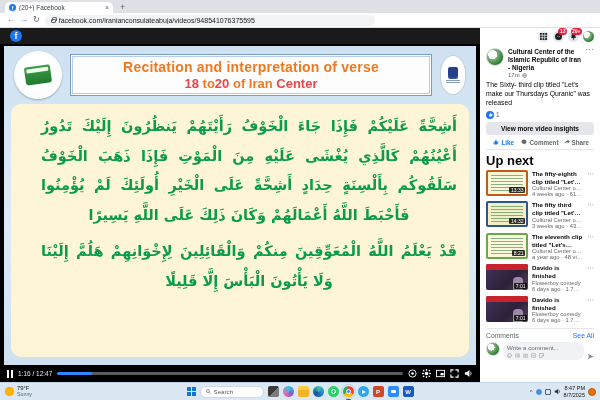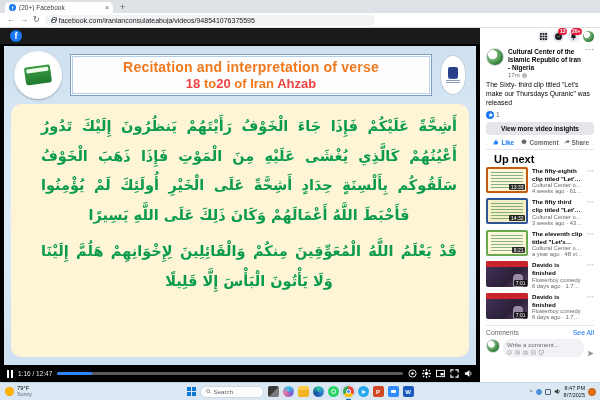--- a/index.html
+++ b/index.html
@@ -72,21 +72,21 @@
   .post-text { font-size:6.8px; color:#050505; line-height:1.3; margin-top:3px;}
   .react-row { display:flex; align-items:center; gap:2px; margin-top:3px;}
   .like-bubble { width:8px; height:8px; border-radius:50%; background:#1877f2; display:flex; align-items:center; justify-content:center;}
   .like-bubble svg{ width:5px; height:5px; fill:#fff;}
   .react-count { font-size:6.5px; color:#65676b;}
   .insights-btn { margin-top:3px; height:13px; background:#e4e6eb; border-radius:4px; display:flex; align-items:center; justify-content:center; font-size:6.5px; font-weight:bold; color:#050505;}
   .action-row { display:flex; margin-top:2px; border-bottom:1px solid #e4e6eb; padding:2px 0 3px 0;}
   .action { flex:1; display:flex; align-items:center; justify-content:center; gap:2px; font-size:6.3px; font-weight:bold; color:#65676b;}
   .action svg { width:6px; height:6px;}
   .action.liked { color:#1877f2;}
-  .upnext-h { font-size:11px; font-weight:bold; color:#050505; margin:3px 0 2px 8px;}
+  .upnext-h { font-size:13px; font-weight:bold; color:#050505; margin:3px 0 2px 0;}
   .ux-item { display:flex; gap:4px; margin-bottom:4px;}
   .thumb { width:42px; height:26px; border-radius:2px; position:relative; flex:none; overflow:hidden;}
   .thumb-lines { position:absolute; inset:3px; background:repeating-linear-gradient(180deg, rgba(40,120,70,.55) 0 1px, transparent 1px 3px);}
   .t1 { background:#fdf6d8; border:2.5px solid #c55a11;}
   .t2 { background:#f3efc3; border:2.5px solid #2f5496;}
   .t3 { background:#fdf6d8; border:2.5px solid #6aa84f;}
   .t45 { background:linear-gradient(135deg,#46345e 0%,#2b2038 60%,#57445f 100%);}
   .t45 .redband { position:absolute; top:0; left:0; right:0; height:6px; background:#c9242b;}
   .t45 .figure { position:absolute; bottom:0; right:5px; width:10px; height:13px; background:#9b8aa8; border-radius:4px 4px 0 0;}
   .dur { position:absolute; right:1px; bottom:1px; background:rgba(0,0,0,.8); color:#fff; font-size:5px; padding:0 1.5px; border-radius:1px;}
@@ -207,21 +207,21 @@
 
     <div class="video-col">
       <div class="slide">
         <div class="slide-head">
           <div class="book-logo">
               <div class="book"></div>
             </div>
           <div class="title-box">
             <div class="title-l1">Recitation and interpretation of verse</div>
             <div class="title-l2">
-              <span class="seg-blue">18 </span><span class="seg-orange">to</span><span class="seg-blue">20 </span><span class="seg-orange">of </span><span class="seg-orange"> Iran </span><span class="seg-blue">Ahzab</span>
+              <span class="seg-blue">18 </span><span class="seg-orange">to</span><span class="seg-blue">20 </span><span class="seg-orange">of </span><span class="seg-orange"> Iran </span><span class="seg-blue">Center</span>
             </div>
           </div>
           <div class="emblem">
             <div class="emblem-mark"></div>
               <div class="emblem-line"></div>
               <div class="emblem-line"></div>
           </div>
         </div>
         <div class="arabic-box">
           <div class="verse">أَشِحَّةً عَلَيْكُمْ فَإِذَا جَاءَ الْخَوْفُ رَأَيْتَهُمْ يَنظُرُونَ إِلَيْكَ تَدُورُ أَعْيُنُهُمْ كَالَّذِي يُغْشَى عَلَيْهِ مِنَ الْمَوْتِ فَإِذَا ذَهَبَ الْخَوْفُ سَلَقُوكُم بِأَلْسِنَةٍ حِدَادٍ أَشِحَّةً عَلَى الْخَيْرِ أُولَئِكَ لَمْ يُؤْمِنُوا فَأَحْبَطَ اللَّهُ أَعْمَالَهُمْ وَكَانَ ذَلِكَ عَلَى اللَّهِ يَسِيرًا</div>

